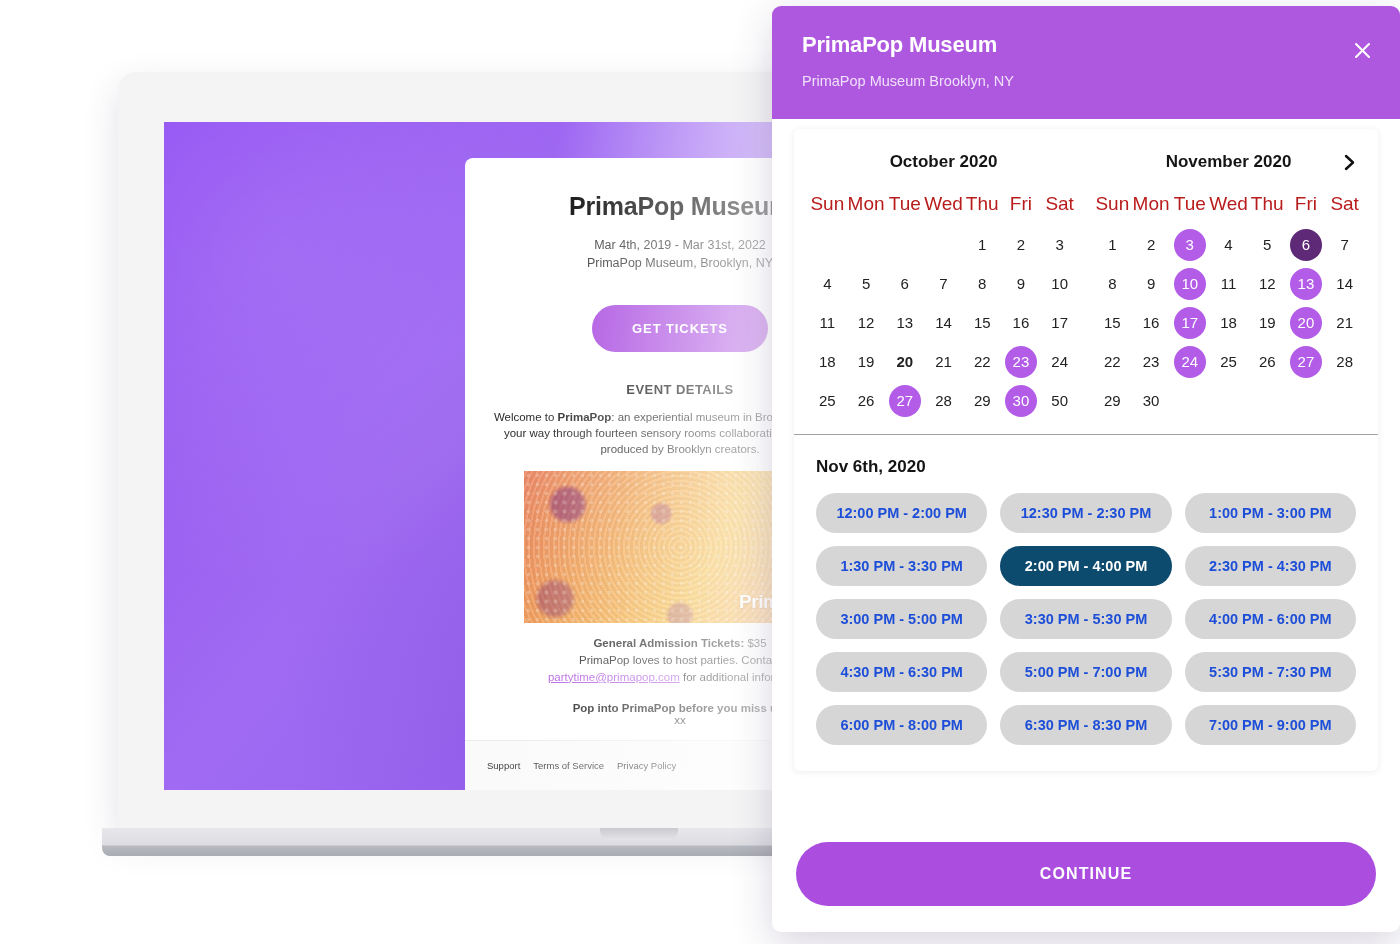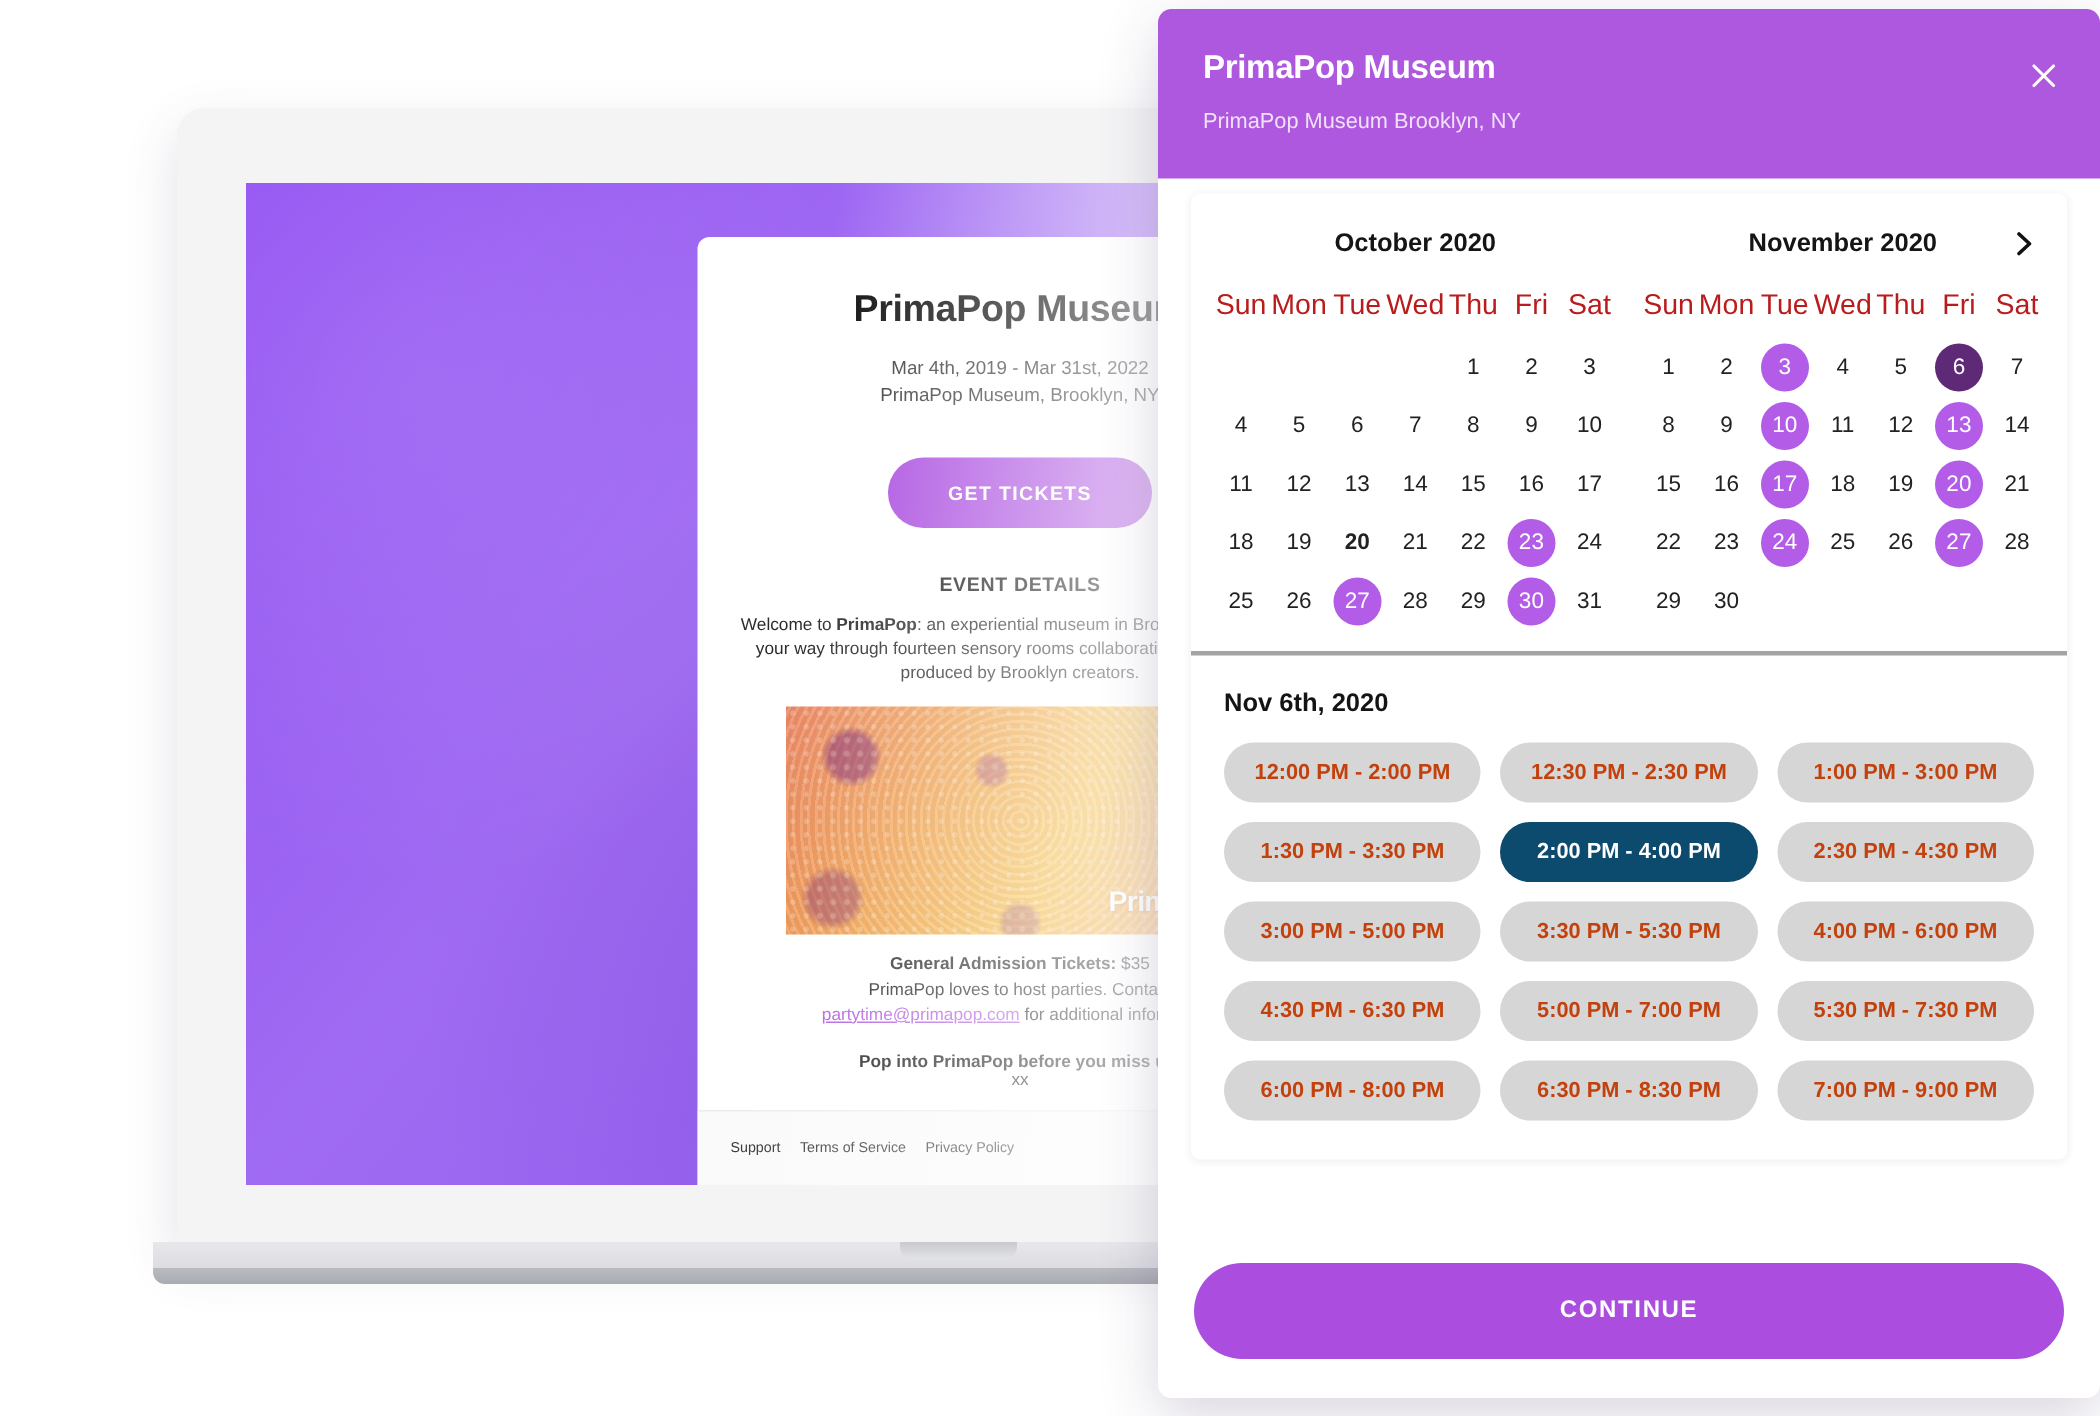--- a/index.html
+++ b/index.html
@@ -146,25 +146,25 @@
   }
   .day span {
     width: 32px; height: 32px; border-radius: 50%;
     display:flex; align-items:center; justify-content:center;
   }
   .day.empty span { visibility: hidden; }
   .day.bold span { font-weight: bold; }
   .day.avail span { background: #b35ce8; color:#fff; }
   .day.selected span { background: #5e2a77; color:#fff; }
 
-  .slots-section { border-top: 3px solid #a3a3a3; padding: 22px 22px 26px 22px; }
+  .slots-section { border-top: 1px solid #a3a3a3; padding: 22px 22px 26px 22px; }
   .slots-date { font-size: 17px; font-weight: bold; color:#141414; }
   .slots-grid { margin-top: 16px; display:grid; grid-template-columns: repeat(3, 1fr); gap: 13px 13px; }
   .slot {
-    background:#d6d6d6; color:#c2410c; border:none; cursor:pointer;
+    background:#d6d6d6; color:#1d4ed8; border:none; cursor:pointer;
     border-radius: 26px; height: 40px; font-size: 14.5px; font-weight: bold;
     font-family:"Liberation Sans", sans-serif;
     display:flex; align-items:center; justify-content:center;
   }
   .slot.selected { background:#0c4a6e; color:#fff; }
 
   .modal-footer { flex: 0 0 auto; padding: 22px 24px 26px 24px; }
   .continue-btn {
     width:100%; height: 64px; border:none; cursor:pointer;
     background:#ab4ee0; color:#fff; border-radius: 34px;
@@ -346,21 +346,21 @@
                 <div class="day">
                   <span>28</span>
                 </div>
                 <div class="day">
                   <span>29</span>
                 </div>
                 <div class="day avail">
                   <span>30</span>
                 </div>
                 <div class="day">
-                  <span>31</span>
+                  <span>50</span>
                 </div>
               </div>
           </div>
           <div class="cal">
             <div class="cal-head">
               <span>November 2020</span>
               <button class="cal-next">
                 <svg width="13" height="17" viewBox="0 0 13 17" aria-hidden="true">
                   <path d="M3 2 L10 8.5 L3 15" stroke="#111111" stroke-width="2.4" fill="none" stroke-linecap="round" stroke-linejoin="round"></path>
                 </svg>

